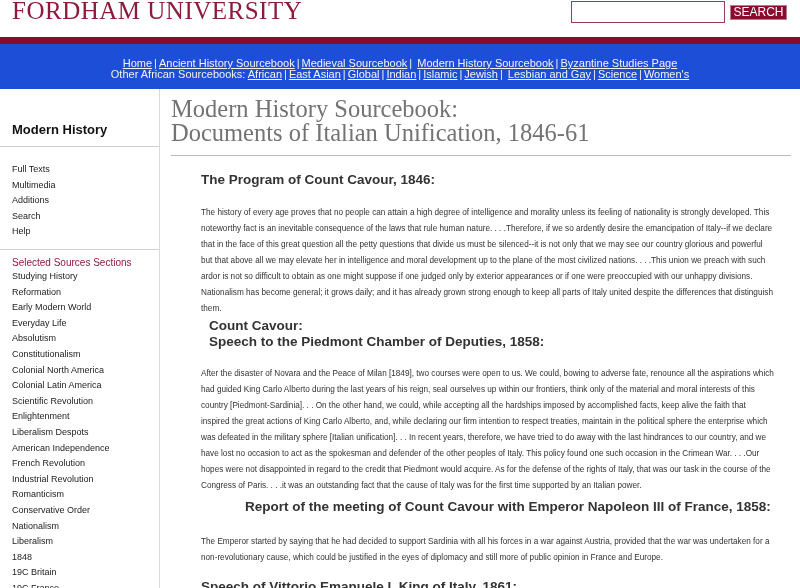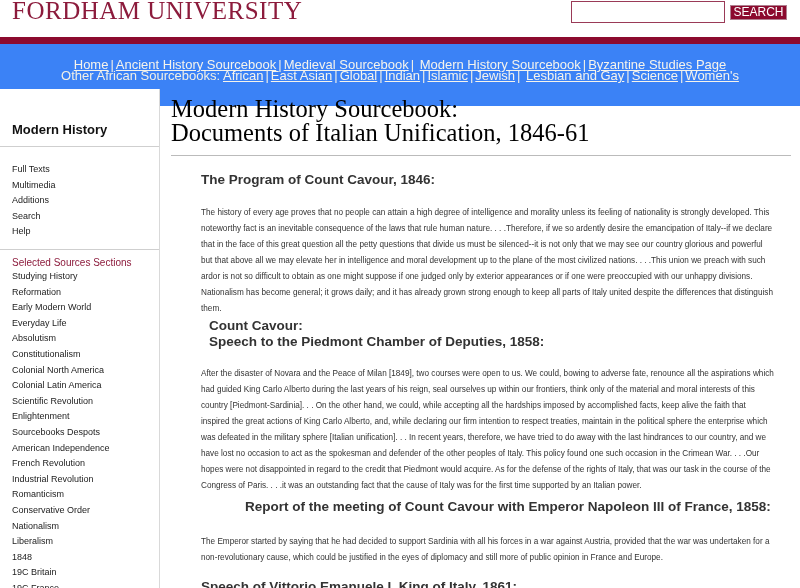--- a/index.html
+++ b/index.html
@@ -22,22 +22,22 @@
     border: 1px solid #9a3a57; background: #fff; box-sizing: border-box; padding: 0;
   }
   .search-button {
     position: absolute; left: 730px; top: 5px; width: 57px; height: 15px;
     background: #8c0a2e; color: #fff; border: 1px solid #b08090;
     font-family: "Liberation Sans", sans-serif; font-size: 12px; line-height: 13px;
     padding: 0; text-align: center; box-sizing: border-box;
   }
   .redbar { position: absolute; left: 0; top: 37px; width: 800px; height: 7px; background: #8c0a2e; }
   .navband {
-    position: absolute; left: 0; top: 44px; width: 800px; height: 62px; background: #3b82f6;
-    font-size: 13px; color: #f2f0e6; text-align: center;
+    position: absolute; left: 0; top: 44px; width: 800px; height: 45px; background: #1d4ed8;
+    font-size: 11px; color: #f2f0e6; text-align: center;
   }
   .navline { position: absolute; left: 0; width: 800px; white-space: nowrap; }
   .navline.l1 { top: 13px; }
   .navline.l2 { top: 24px; }
   .navband a { color: #f6f4ec; text-decoration: underline; }
   .sep { margin: 0 2px; }
 
   
   .sidebar {
     position: absolute; left: 0; top: 89px; width: 159px; height: 499px;
@@ -49,21 +49,21 @@
   .side-link { display: block; font-size: 9px; color: #222; height: 15.5px; line-height: 15.5px; text-decoration: none; }
   .side-hr2 { position: absolute; left: 0; top: 160px; width: 159px; height: 1px; background: #cfcfcf; }
   .side-section-title { position: absolute; left: 12px; top: 168px; font-size: 10px; color: #8c1b3c; }
   .side-sections { position: absolute; left: 12px; top: 180px; }
   .side-sections .side-link { height: 15.6px; line-height: 15.6px; }
 
   
   .main { position: absolute; left: 160px; top: 89px; width: 640px; height: 499px; }
   .page-title {
     position: absolute; left: 11px; top: 8px; width: 620px;
-    font-family: "Liberation Serif", serif; font-size: 24.5px; line-height: 24px; color: #000000;
+    font-family: "Liberation Serif", serif; font-size: 24.5px; line-height: 24px; color: #737373;
   }
   .title-rule { position: absolute; left: 11px; top: 66px; width: 620px; height: 1px; background: #bbb; }
   .content { position: absolute; left: 41px; top: 80px; width: 575px; }
   h2 { margin: 0; font-size: 13.5px; line-height: 16px; font-weight: bold; color: #333; }
   .para { margin: 0; font-size: 8.2px; line-height: 16px; color: #333; }
   .sec1-h { position: absolute; top: 3px; }
   .sec1-p { position: absolute; top: 36px; }
   .sec2-h { position: absolute; top: 149px; margin-left: 8px; }
   .sec2-p { position: absolute; top: 197px; }
   .sec3-h { position: absolute; top: 330px; padding-left: 44px; }
@@ -106,21 +106,21 @@
     <a href="#" class="side-link">Studying History</a>
     <a href="#" class="side-link">Reformation</a>
     <a href="#" class="side-link">Early Modern World</a>
     <a href="#" class="side-link">Everyday Life</a>
     <a href="#" class="side-link">Absolutism</a>
     <a href="#" class="side-link">Constitutionalism</a>
     <a href="#" class="side-link">Colonial North America</a>
     <a href="#" class="side-link">Colonial Latin America</a>
     <a href="#" class="side-link">Scientific Revolution</a>
     <a href="#" class="side-link">Enlightenment</a>
-    <a href="#" class="side-link">Sourcebooks Despots</a>
+    <a href="#" class="side-link">Liberalism Despots</a>
     <a href="#" class="side-link">American Independence</a>
     <a href="#" class="side-link">French Revolution</a>
     <a href="#" class="side-link">Industrial Revolution</a>
     <a href="#" class="side-link">Romanticism</a>
     <a href="#" class="side-link">Conservative Order</a>
     <a href="#" class="side-link">Nationalism</a>
     <a href="#" class="side-link">Liberalism</a>
     <a href="#" class="side-link">1848</a>
     <a href="#" class="side-link">19C Britain</a>
     <a href="#" class="side-link">19C France</a>

